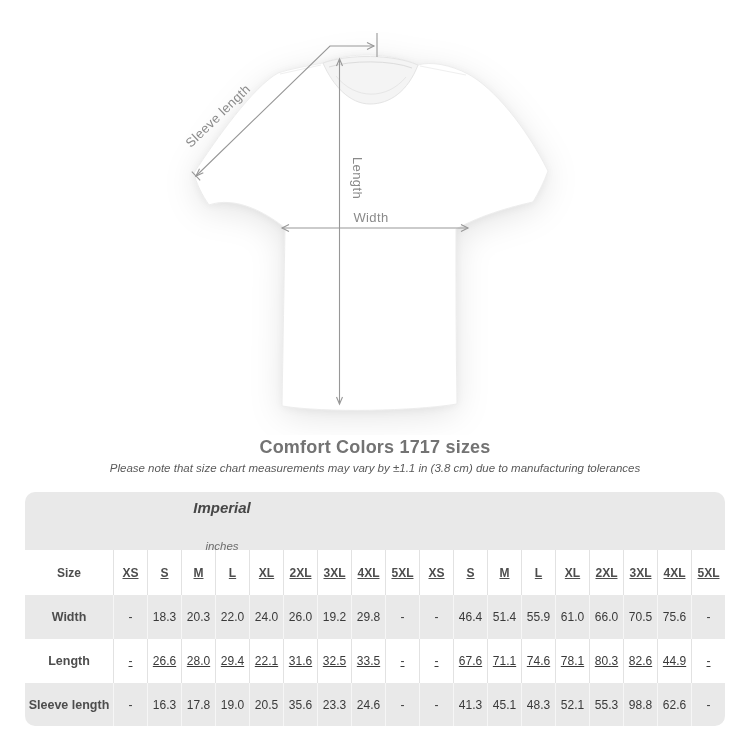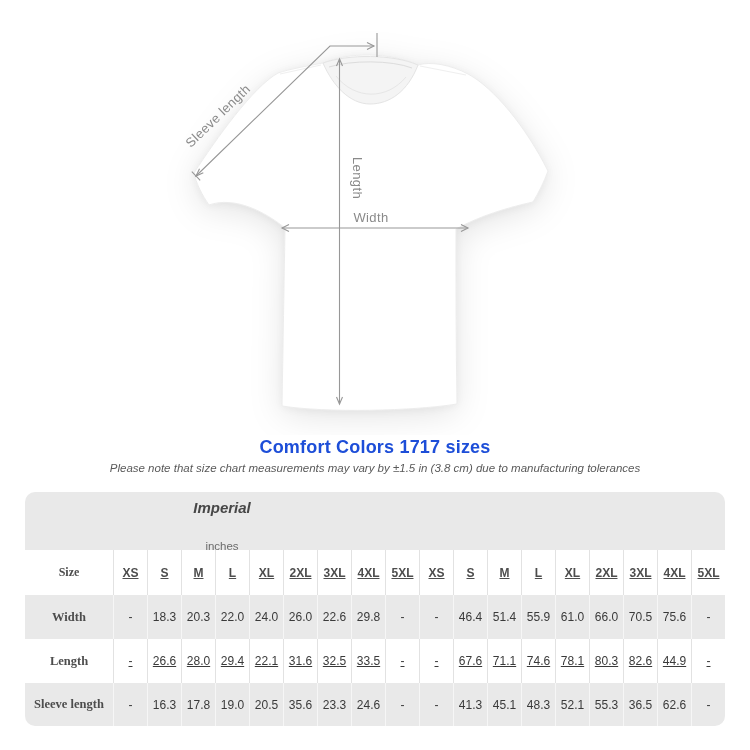--- a/index.html
+++ b/index.html
@@ -13,49 +13,49 @@
 
   
   .figure { position:absolute; left:150px; top:15px; width:450px; height:420px; }
   .shirt-body { filter: drop-shadow(0 7px 16px rgba(0,0,0,0.10)) drop-shadow(0 1px 4px rgba(0,0,0,0.05)); }
   .meas line, .meas polyline, .meas path { stroke:#979797; stroke-width:1.1; fill:none; }
   .meas text { font-family:"Liberation Sans","DejaVu Sans",sans-serif; font-size:13px; fill:#8a8a8a; letter-spacing:0.4px; }
 
   
   .title {
     position:absolute; top:437px; left:0; width:100%;
-    text-align:center; font-size:18px; font-weight:bold; color:#1d4ed8; letter-spacing:0.2px;
+    text-align:center; font-size:18px; font-weight:bold; color:#737373; letter-spacing:0.2px;
   }
   .note {
     position:absolute; top:462px; left:0; width:100%;
     text-align:center; font-style:italic; font-size:11.5px; color:#595959;
   }
 
   
   .size-table { position:absolute; left:25px; top:492px; width:700px; }
   .band { display:flex; background:#e9e9e9; border-radius:10px 10px 0 0; height:58px; }
   .band-cell { display:flex; flex-direction:column; align-items:center; justify-content:center; gap:3px; padding-top:9px; }
   .band-cell.imperial { width:394px; }
   .band-cell.metric { width:306px; }
   .g-title { font-size:15px; font-weight:bold; font-style:italic; color:#474747; }
-  .g-sub { font-size:11.5px; color:#6b6b6b;margin-top:21px; }
+  .g-sub { font-size:11.5px; font-style:italic; color:#6b6b6b;margin-top:21px; }
 
   .trow { display:grid; grid-template-columns:88px repeat(18,1fr); }
   .trow.sizes { height:45px; background:#fff; }
   .trow.data  { height:44px; }
   .trow.gray  { background:#e9e9e9; }
   .trow.white { background:#fff; }
   .trow.last  { height:43px; border-radius:0 0 10px 10px; overflow:hidden; }
 
   .cell {
     display:flex; align-items:center; justify-content:center;
     height:100%; font-size:12px; color:#3a3a3a; text-align:center;
     border-left:1px solid transparent;
   }
-  .trow .cell:first-child { border-left:none;font-family:Liberation Serif, serif; }
+  .trow .cell:first-child { border-left:none; }
   .trow.white .cell + .cell, .trow.sizes .cell + .cell { border-left-color:#e2e2e2;text-decoration:underline; }
   .trow.gray  .cell + .cell { border-left-color:#f6f6f6; }
   .cell.hd, .cell.rowlabel { font-weight:bold; color:#4d4d4d; }
   .cell.rowlabel { font-size:12.5px; }
 </style>
 </head>
 <body>
 
 <div class="page">
 
@@ -97,21 +97,21 @@
 
         <line x1="132" y1="213" x2="318" y2="213"></line>
         <polyline points="139,209.5 132,213 139,216.5"></polyline>
         <polyline points="311,209.5 318,213 311,216.5"></polyline>
         <text x="221" y="207" text-anchor="middle">Width</text>
       </g>
     </svg>
   </div>
 
   <div class="title">Comfort Colors 1717 sizes</div>
-  <div class="note">Please note that size chart measurements may vary by ±1.5 in (3.8 cm) due to manufacturing tolerances</div>
+  <div class="note">Please note that size chart measurements may vary by ±1.1 in (3.8 cm) due to manufacturing tolerances</div>
 
   <div class="size-table">
 
     <div class="band">
       <div class="band-cell imperial">
         <div class="g-title">Imperial</div>
         <div class="g-sub">inches</div>
       </div>
     </div>
 
@@ -138,21 +138,21 @@
     </div>
 
     <div class="trow data gray">
       <div class="cell rowlabel">Width</div>
       <div class="cell">-</div>
       <div class="cell">18.3</div>
       <div class="cell">20.3</div>
       <div class="cell">22.0</div>
       <div class="cell">24.0</div>
       <div class="cell">26.0</div>
-      <div class="cell">22.6</div>
+      <div class="cell">19.2</div>
       <div class="cell">29.8</div>
       <div class="cell">-</div>
       <div class="cell">-</div>
       <div class="cell">46.4</div>
       <div class="cell">51.4</div>
       <div class="cell">55.9</div>
       <div class="cell">61.0</div>
       <div class="cell">66.0</div>
       <div class="cell">70.5</div>
       <div class="cell">75.6</div>
@@ -191,19 +191,19 @@
       <div class="cell">35.6</div>
       <div class="cell">23.3</div>
       <div class="cell">24.6</div>
       <div class="cell">-</div>
       <div class="cell">-</div>
       <div class="cell">41.3</div>
       <div class="cell">45.1</div>
       <div class="cell">48.3</div>
       <div class="cell">52.1</div>
       <div class="cell">55.3</div>
-      <div class="cell">36.5</div>
+      <div class="cell">98.8</div>
       <div class="cell">62.6</div>
       <div class="cell">-</div>
     </div>
 
   </div>
 </div>
 
 </body></html>

